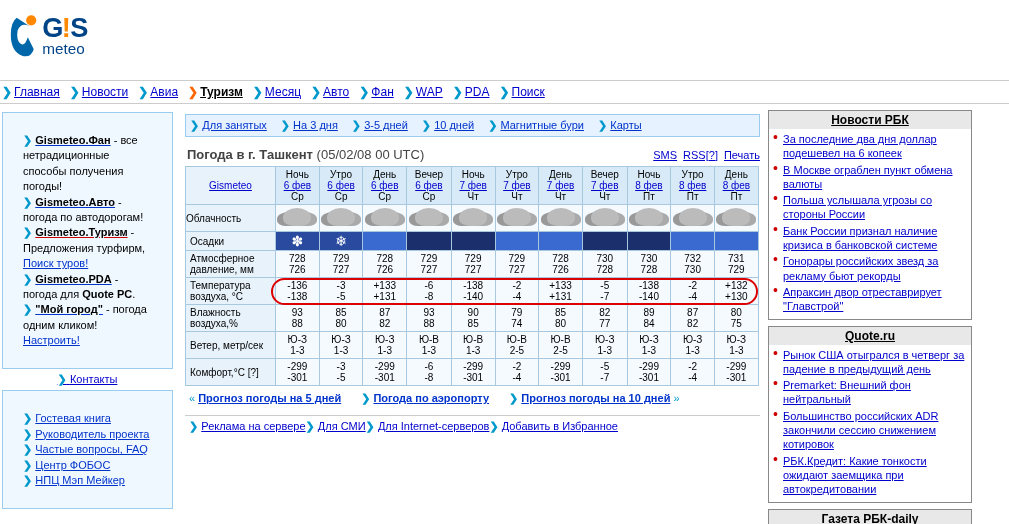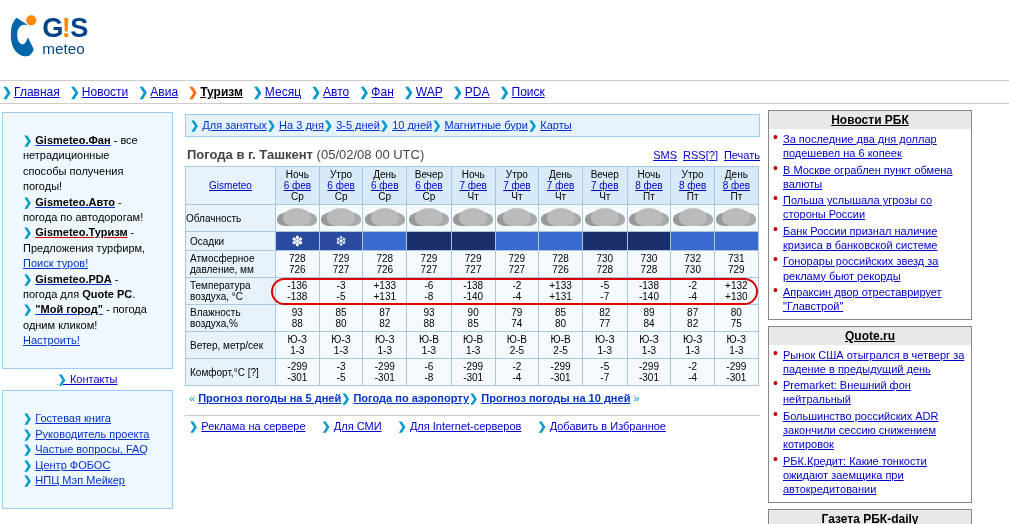--- a/index.html
+++ b/index.html
@@ -19,21 +19,21 @@
 .arrow-orange{color:#ff6600}
 .nav-item a{font-weight:normal}
 .tourism a{color:#000000;font-weight:bold}
 
 .left-box{border:1px solid #99ccee;background:#f0f8ff;padding:20px;margin:2px;font-size:11px;line-height:1.4}
 .left-box .arrow-icon{color:#0099cc;font-size:11px}
 .left-box b{color:#000}
 .left-box a{color:#0033cc}
 .center-link{display:block;text-align:center;margin:4px 0}
 
-.subnav{background:#e6f2ff;border:1px solid #99ccee;padding:4px;display:flex;font-size:11px;margin-bottom:6px;flex-wrap:wrap}
+.subnav{background:#e6f2ff;border:1px solid #99ccee;padding:4px;display:flex;gap:14px;font-size:11px;margin-bottom:6px;flex-wrap:wrap}
 .subnav a{color:#0033cc}
 
 .weather-title{font-size:13px;font-weight:bold;padding:4px 2px;color:#444}
 .weather-title .dt{font-weight:normal}
 .title-row{display:flex;justify-content:space-between;align-items:center}
 .title-links{font-size:11px;font-weight:normal}
 .title-links a{margin-left:6px}
 
 .wtable{border-collapse:collapse;width:100%;font-size:10px}
 .wtable td,.wtable th{border:1px solid #a8c8e0;text-align:center;padding:2px 3px;background:#f5faff}
@@ -44,34 +44,34 @@
 .wtable .cloud td{padding:3px 0;height:26px}
 .wtable .precip td{height:14px}
 .wtable .night{background:#1a2f6b}
 .wtable .snow{background:#2a4aa0}
 .wtable .day{background:#3a6ad0}
 .cloud-icon{display:inline-block;width:28px;height:18px;background:#bbb;border-radius:50% 50% 40% 40%;box-shadow:-8px 2px 0 -2px #999,8px 2px 0 -2px #aaa}
 .snow-flake{color:#fff;font-size:14px;line-height:14px}
 .circled{position:relative}
 .circled::after{content:"";position:absolute;left:85px;right:2px;top:0px;bottom:0px;border:2px solid #d00;border-radius:16px;pointer-events:none}
 
-.bottom-links{display:flex;padding:6px 4px;font-size:11px}
+.bottom-links{display:flex;gap:20px;padding:6px 4px;font-size:11px}
 .bottom-links a{color:#0033cc}
 .bottom-links .arrow-icon{font-size:11px}
 .ll{color:#0099cc}
 .rr{color:#0099cc}
 
 .right-box{border:1px solid #888;margin-bottom:6px;font-size:11px}
 .right-box h4{background:#e8e8e8;text-align:center;font-size:12px;padding:2px;font-weight:bold}
 .right-box h4 a{color:#000}
 .right-box ul{list-style:none;padding:2px 4px 4px 4px}
 .right-box li{padding:1px 0 1px 10px;position:relative;line-height:1.3}
 .right-box li::before{content:"•";position:absolute;left:0;color:#cc0000;font-size:14px;line-height:11px}
 
-.footer-row{display:flex;gap:16px;padding:4px;font-size:11px;border-top:1px solid #ccc;margin-top:4px}
+.footer-row{display:flex;padding:4px;font-size:11px;border-top:1px solid #ccc;margin-top:4px}
 </style>
 </head>
 <body>
 
 <div class="logo">
 <svg class="logo-svg" viewBox="0 0 200 80">
 <path d="M15 15 Q8 20 8 35 Q8 55 22 60 Q32 62 35 52 L28 38 Q25 48 20 46 Q14 42 16 30 Q20 20 30 25 Z" fill="#0066aa"></path>
 <circle cx="32" cy="18" r="6" fill="#ff8800"></circle>
 <text x="45" y="38" font-family="Arial" font-size="32" font-weight="bold" fill="#004488">G</text>
 <text x="68" y="38" font-family="Arial" font-size="32" font-weight="bold" fill="#ff8800">!</text>

